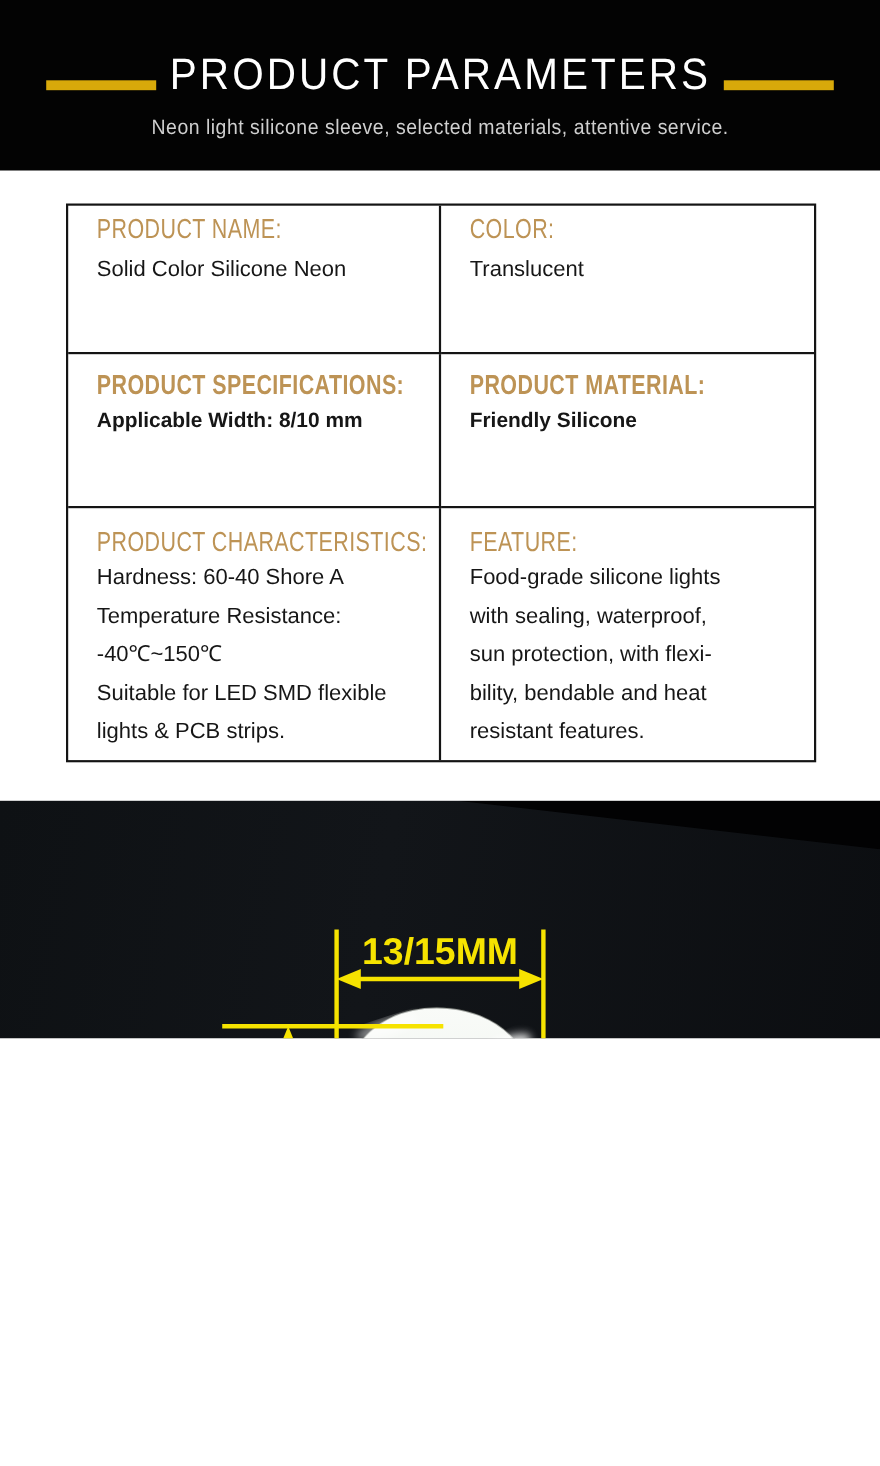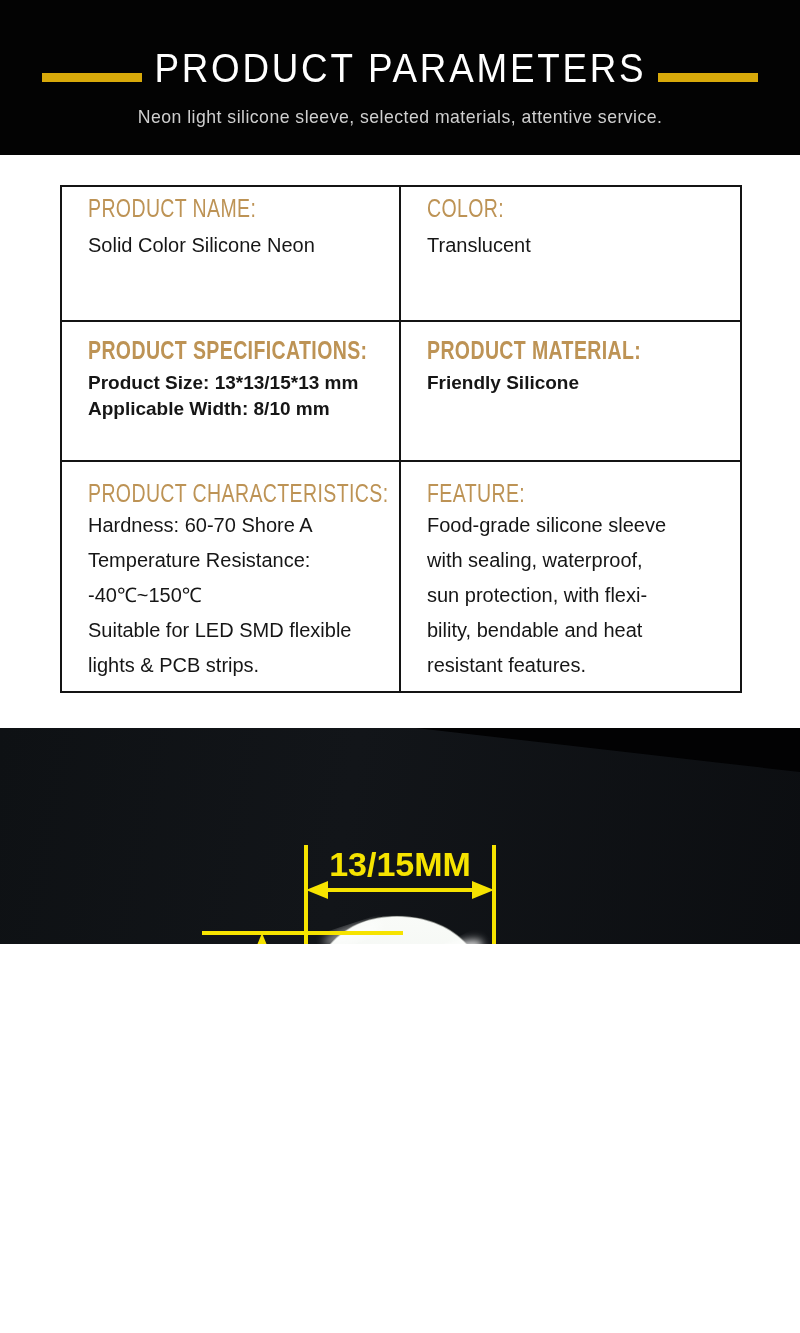--- a/index.html
+++ b/index.html
@@ -71,39 +71,38 @@
       <div class="label">PRODUCT NAME:</div>
       <div class="line">Solid Color Silicone Neon</div>
     </div>
     <div class="cell r0 c1">
       <div class="label">COLOR:</div>
       <div class="line">Translucent</div>
     </div>
 
     <div class="cell r1 c0">
       <div class="label">PRODUCT SPECIFICATIONS:</div>
-      <div class="line">Product Size: 13*13/15*13 mm</div>
       <div class="line">Applicable Width: 8/10 mm</div>
     </div>
     <div class="cell r1 c1">
       <div class="label">PRODUCT MATERIAL:</div>
       <div class="line">Friendly Silicone</div>
     </div>
 
     <div class="cell r2 c0">
       <div class="label">PRODUCT CHARACTERISTICS:</div>
-      <div class="line">Hardness: 60-70 Shore A</div>
+      <div class="line">Hardness: 60-40 Shore A</div>
       <div class="line">Temperature Resistance:</div>
       <div class="line">-40℃~150℃</div>
       <div class="line">Suitable for LED SMD flexible</div>
       <div class="line">lights &amp; PCB strips.</div>
     </div>
     <div class="cell r2 c1">
       <div class="label">FEATURE:</div>
-      <div class="line">Food-grade silicone sleeve</div>
+      <div class="line">Food-grade silicone lights</div>
       <div class="line">with sealing, waterproof,</div>
       <div class="line">sun protection, with flexi-</div>
       <div class="line">bility, bendable and heat</div>
       <div class="line">resistant features.</div>
     </div>
   </div>
 
   <div class="photo">
     <div class="wedge"></div>
     <div class="floor-shade"></div>

